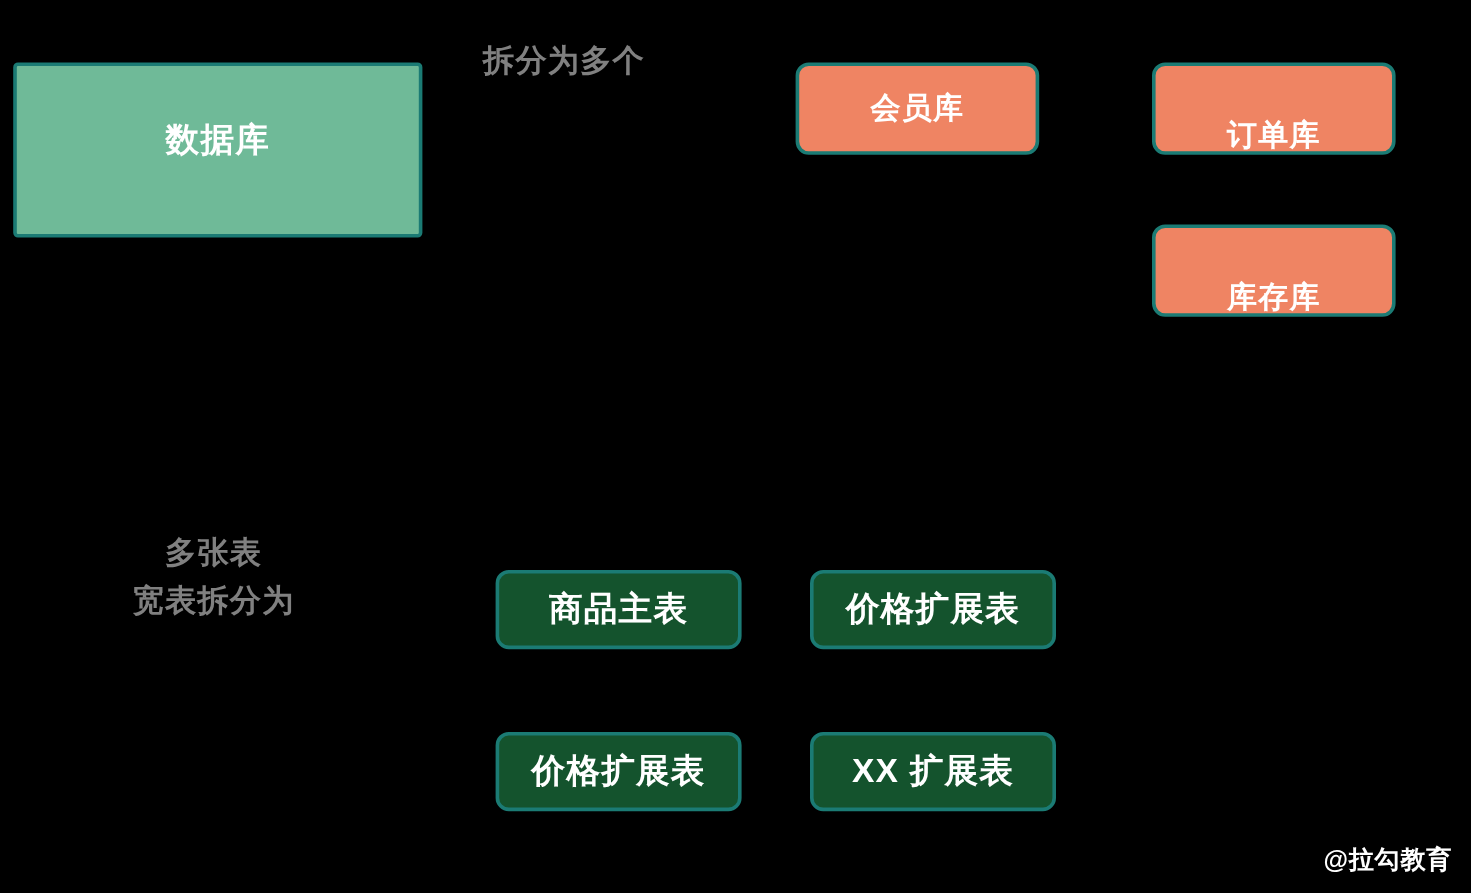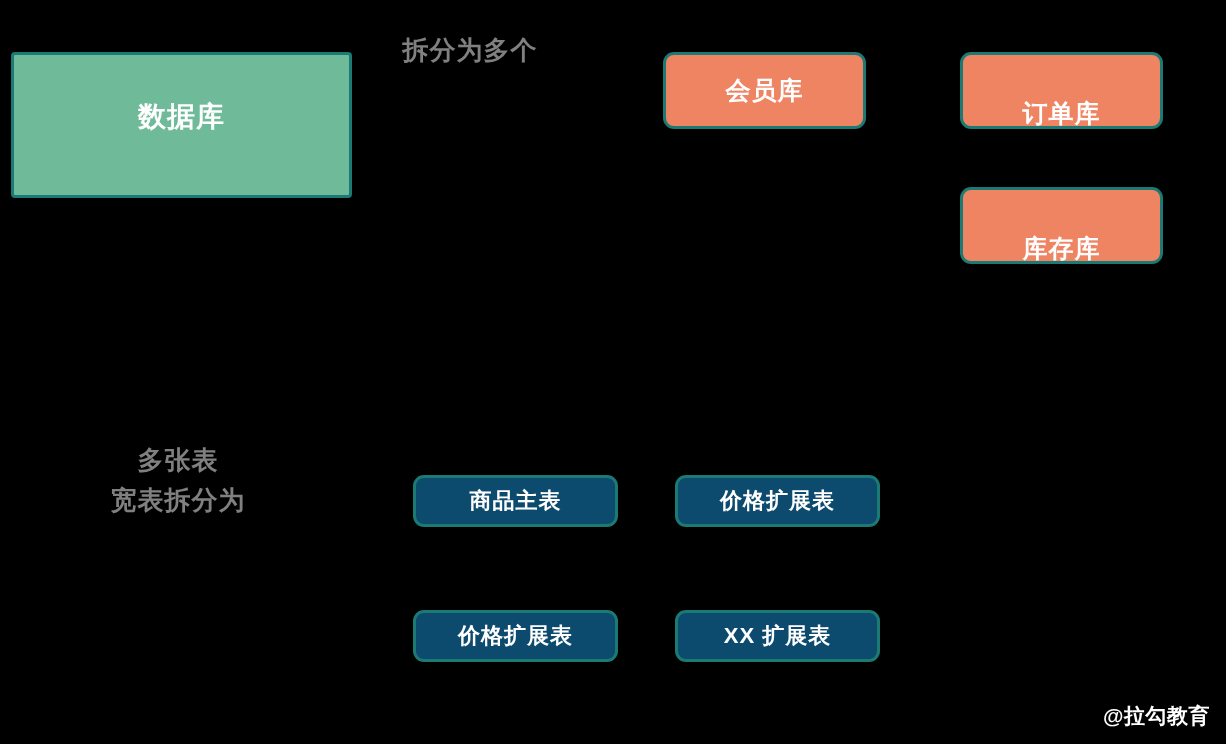--- a/index.html
+++ b/index.html
@@ -49,23 +49,23 @@
     background: #ef8463;
     font-size: 25px;
   }
   .node-phys.c1 { left: 663px; }
   .node-phys.c2 { left: 960px; align-items: flex-end; }
   .node-phys.r1 { top: 52px; }
   .node-phys.r2 { top: 187px; }
 
   .node-table {
     width: 205px;
-    height: 52px;
-    background: #0c4a6e;
-    font-size: 22px;
+    height: 66px;
+    background: #14532d;
+    font-size: 28px;
   }
   .node-table.c1 { left: 413px; }
   .node-table.c2 { left: 675px; }
   .node-table.r1 { top: 475px; }
   .node-table.r2 { top: 610px; }
 
   .annotation {
     position: absolute;
     color: #808080;
     font-size: 26px;

